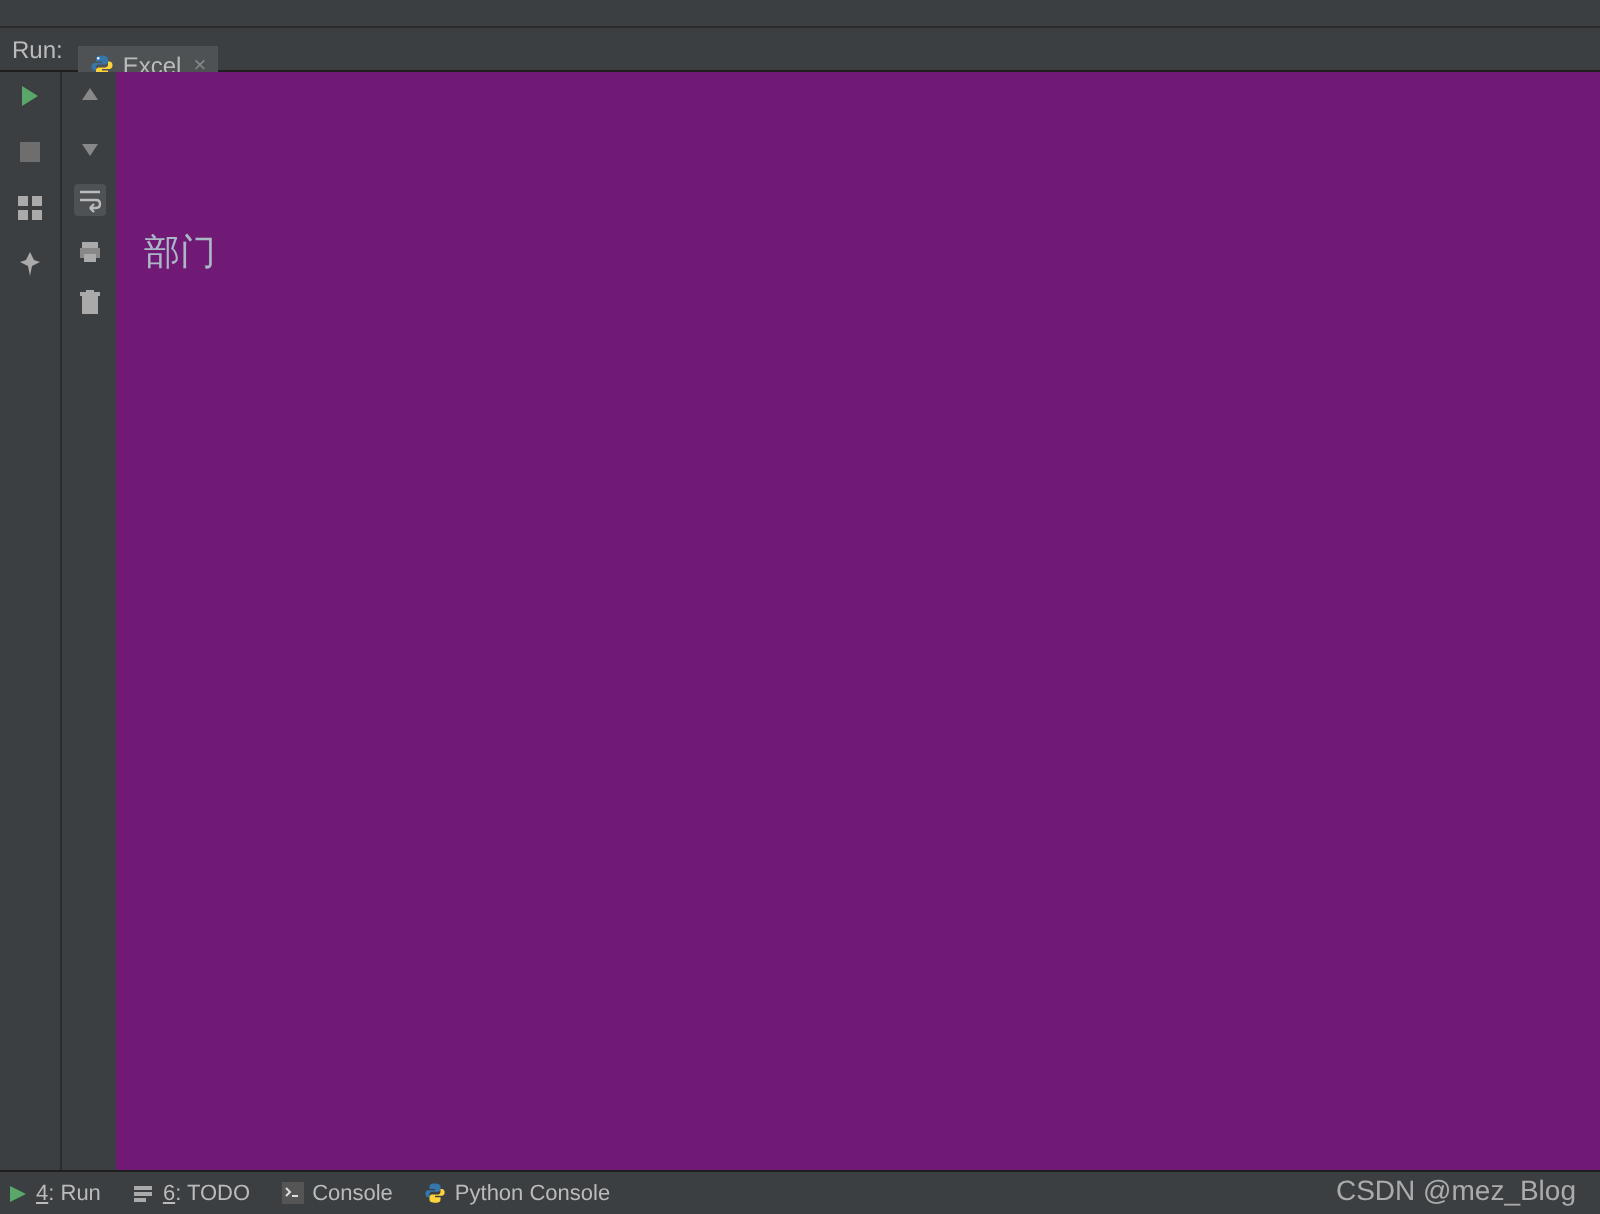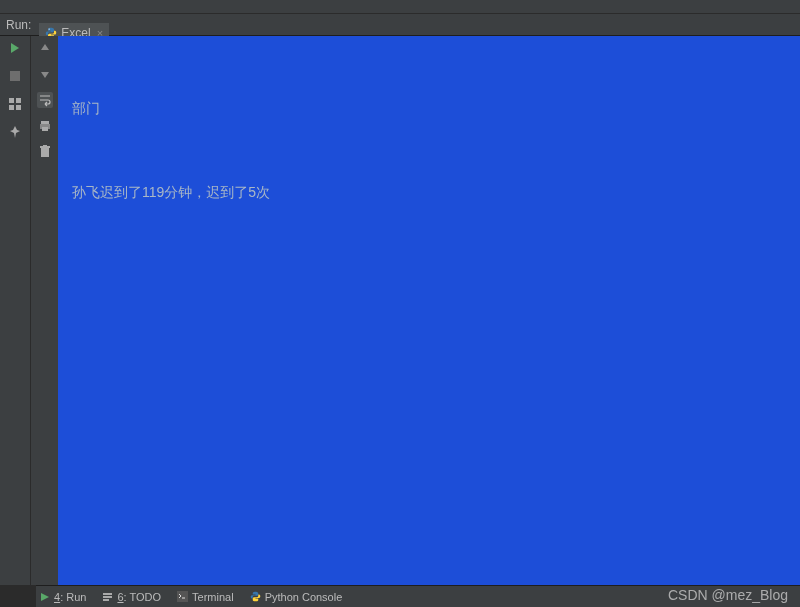--- a/index.html
+++ b/index.html
@@ -86,40 +86,39 @@
     .toolbar-col .icon {
       width: 16px;
       height: 16px;
       display: flex;
       align-items: center;
       justify-content: center;
       cursor: pointer;
     }
     .console-output {
       flex: 1;
-      background: #1d4ed8;
+      background: #701a75;
       color: #a9b7c6;
-      font-family: Liberation Sans, sans-serif;
-      font-size: 14px;
+      font-family: Liberation Mono, monospace;
+      font-size: 18px;
       line-height: 2.0;
       padding: 2px 0 0 14px;
       overflow: hidden;
       white-space: pre;
     }
     .bottom-bar {
       height: 22px;
       background: #3c3f41;
       border-top: 1px solid #1e1e1e;
       display: flex;
       align-items: center;
       padding-left: 4px;
       gap: 16px;
       font-size: 11px;
       color: #bbbbbb;
-      margin-left: 36px;
     }
     .bottom-item {
       display: flex;
       align-items: center;
       gap: 4px;
       cursor: pointer;
     }
     .watermark {
       position: absolute;
       right: 12px;
@@ -213,21 +212,20 @@
       <svg width="12" height="14" viewBox="0 0 12 14">
           <rect x="2" y="3" width="8" height="9" fill="#aaa"></rect>
           <rect x="1" y="1" width="10" height="2" fill="#aaa"></rect>
           <rect x="4" y="0" width="4" height="1" fill="#aaa"></rect>
         </svg>
     </div>
   </div>
 
   <div class="console-output">
     <div>部门</div>
-    <div>孙飞迟到了119分钟，迟到了5次</div>
     
     
     
     
     
     
     
     
     
     
@@ -248,21 +246,21 @@
         <rect x="1" y="8" width="6" height="2" fill="#aaa"></rect>
       </svg>
     <span><span class="underline-num">6</span>: <span>TODO</span></span>
   </div>
   <div class="bottom-item">
     <svg width="11" height="11" viewBox="0 0 11 11">
         <rect x="0" y="0" width="11" height="11" fill="#555"></rect>
         <path d="M2 3 L4 5 L2 7" stroke="#ddd" stroke-width="1" fill="none"></path>
         <line x1="5" y1="7" x2="8" y2="7" stroke="#ddd"></line>
       </svg>
-    <span>Terminal</span>
+    <span>Console</span>
   </div>
   <div class="bottom-item">
     <svg width="11" height="11" viewBox="0 0 16 16">
         <path fill="#3776ab" d="M7.5 1C4 1 4 3 4 3v2h4v1H3S1 6 1 8.5 3 11 3 11h1V9s0-2 2-2h4s2 0 2-2V3s0-2-4.5-2z"></path>
         <path fill="#ffd43b" d="M8.5 15c3.5 0 3.5-2 3.5-2v-2H8v-1h5s2 0 2-2.5S13 5 13 5h-1v2s0 2-2 2H6s-2 0-2 2v2s0 2 4.5 2z"></path>
       </svg>
     <span>Python Console</span>
   </div>
 </div>
 

